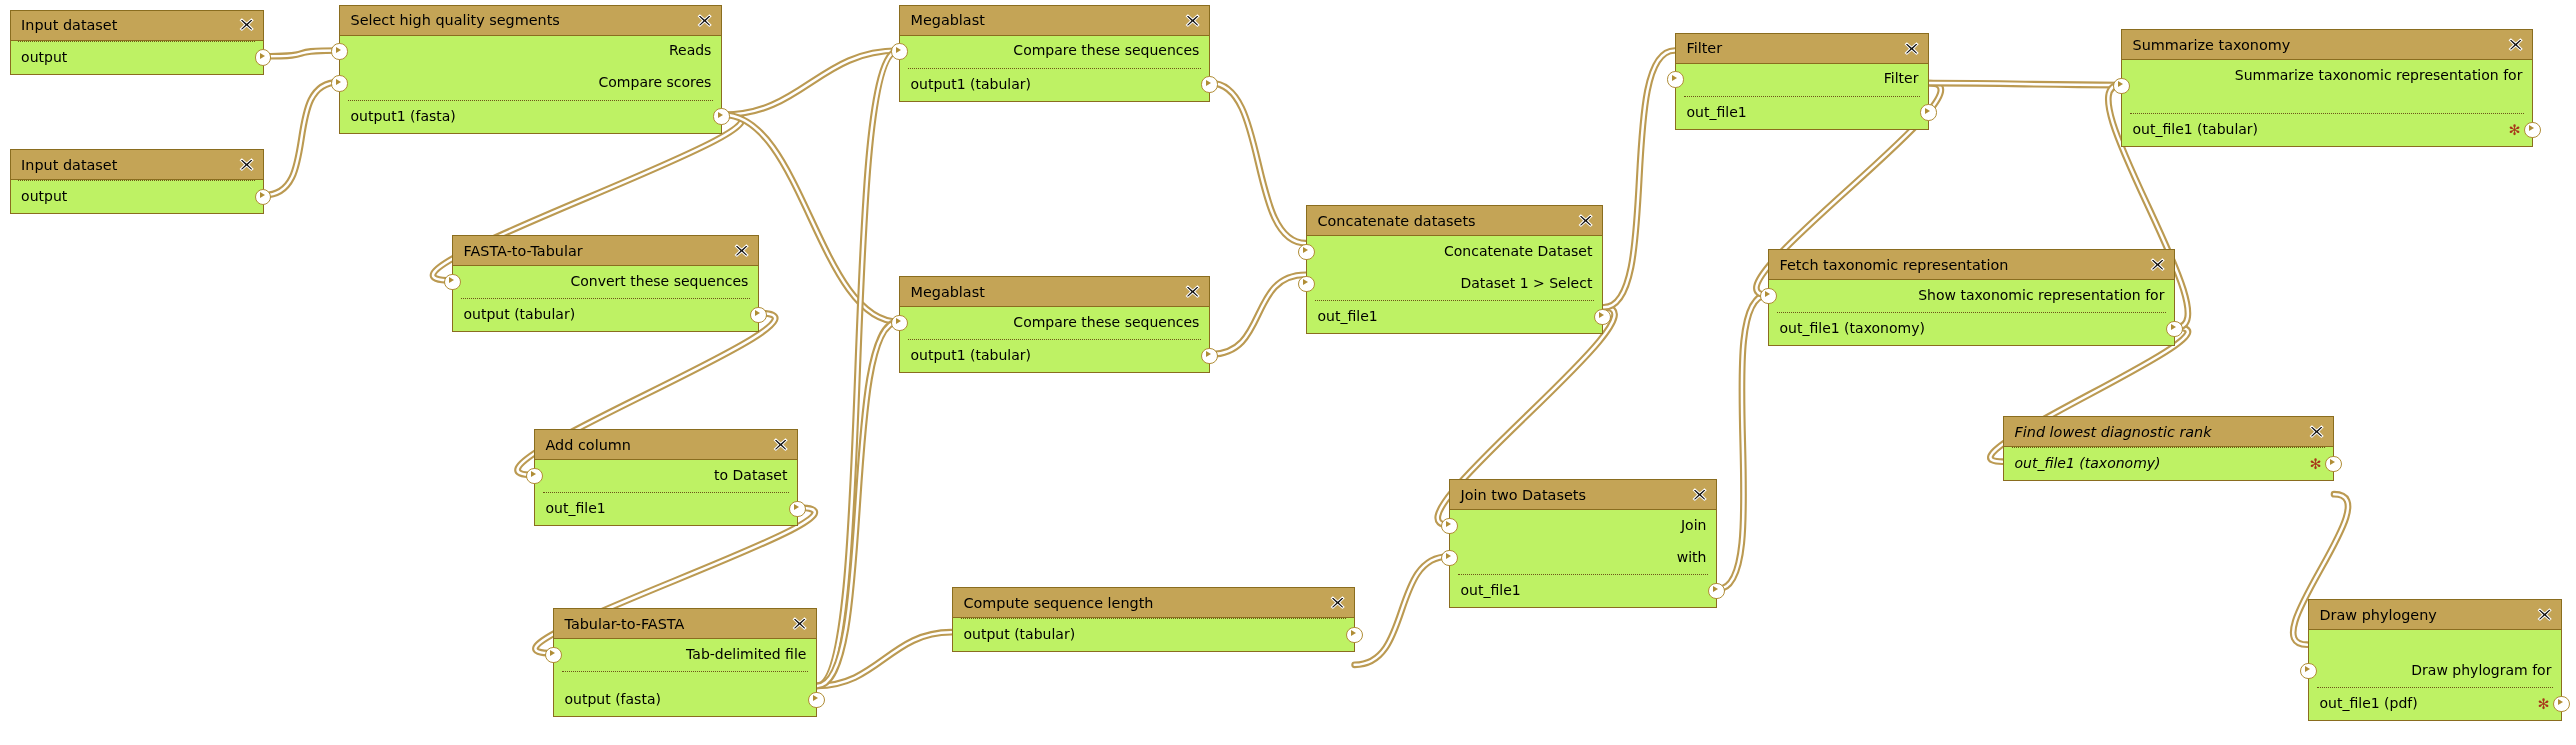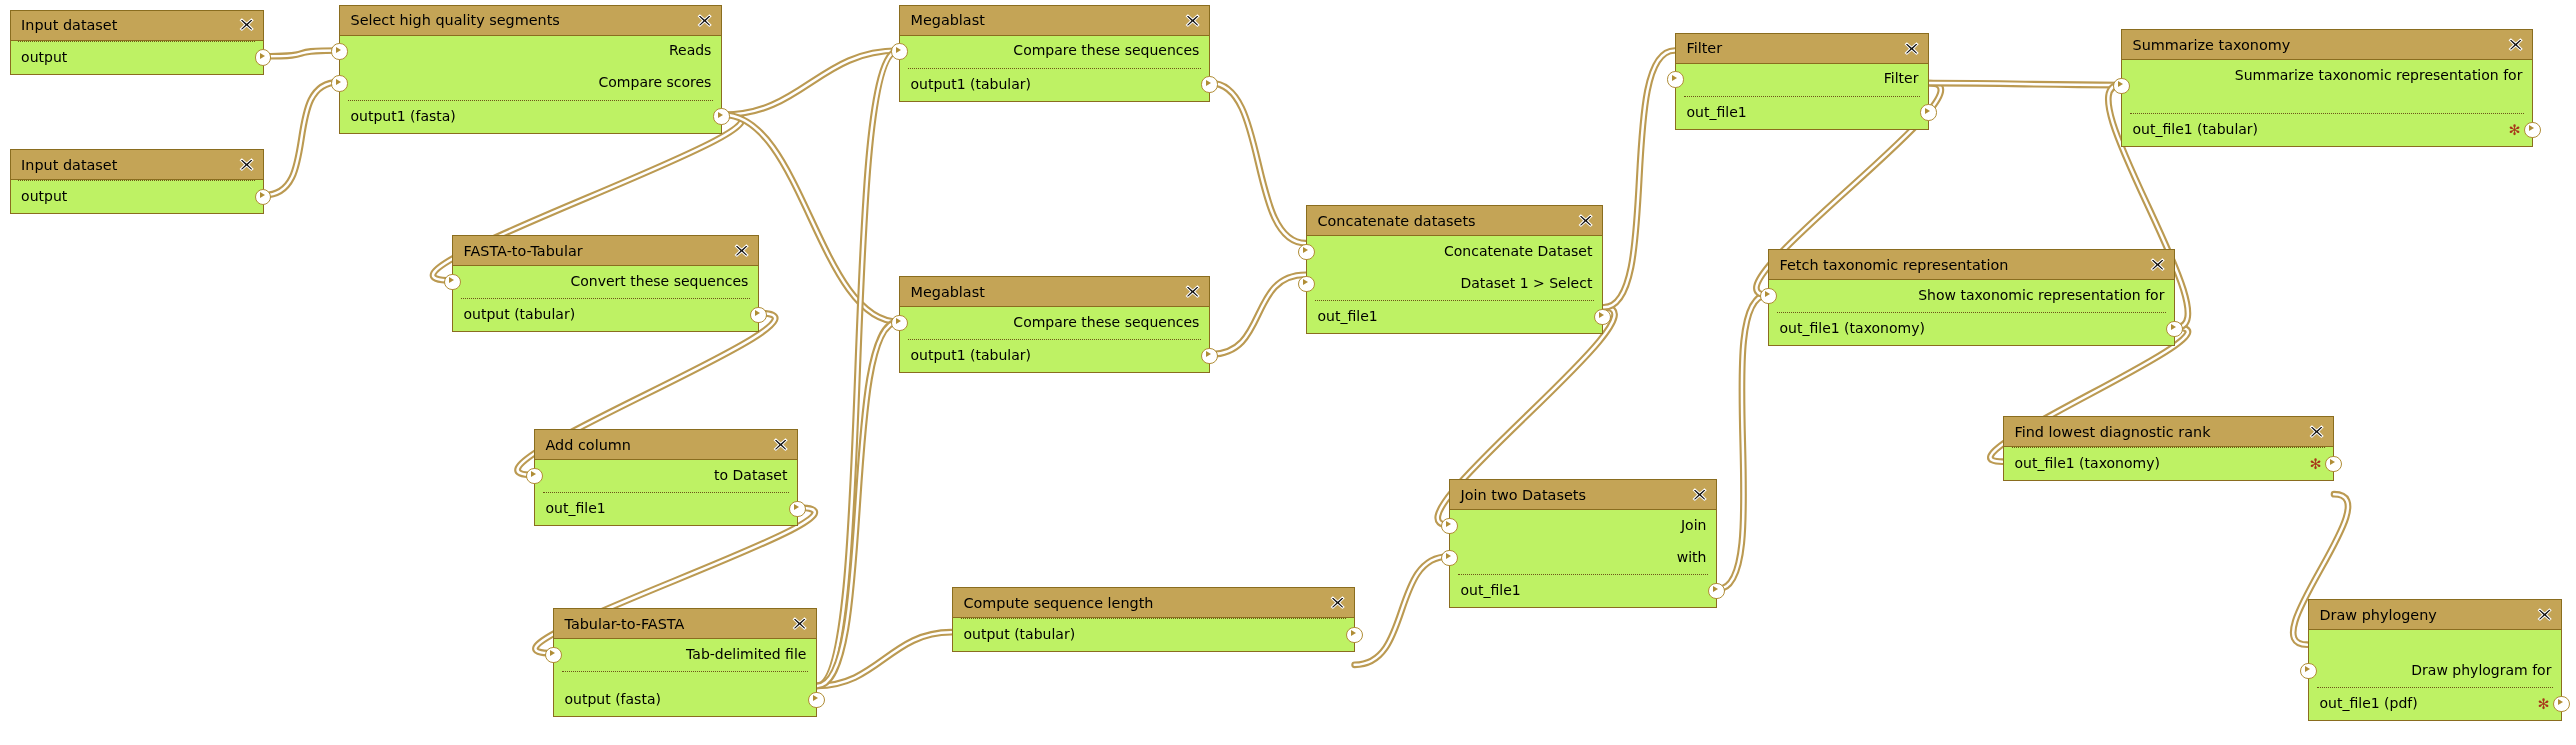--- a/index.html
+++ b/index.html
@@ -397,21 +397,21 @@
       </div>
       <div class="node-body">
         <div class="row" style="height: 32px;"><span class="term in" style="top: 7.7px;"></span><span>Show taxonomic representation for</span></div>
         <div class="divider"></div>
         <div class="row output" style="height: 32px;">
           <span>out_file1 (taxonomy)</span>
           <span class="term out" style="top: 7.7px;"></span>
         </div>
       </div>
     </div>
-    <div class="node" style="left: 2003px; top: 416px; width: 331px;">
+    <div class="node" style="left: 2003px; top: 416px; width: 331px; font-style: italic;">
       <div class="node-header">
         <span class="node-title">Find lowest diagnostic rank</span>
         <span class="close-icon">
           <svg width="15.3" height="15.3" viewBox="0 0 16 16">
             <path d="M3 2 L8 6.4 L13 2 L14.6 3.4 L10 8 L14.6 12.6 L13 14 L8 9.6 L3 14 L1.4 12.6 L6 8 L1.4 3.4 Z" fill="#111111" stroke="#ffffff" stroke-width="1.1"></path>
           </svg>
         </span>
       </div>
       <div class="node-body">
         <div class="divider"></div>

